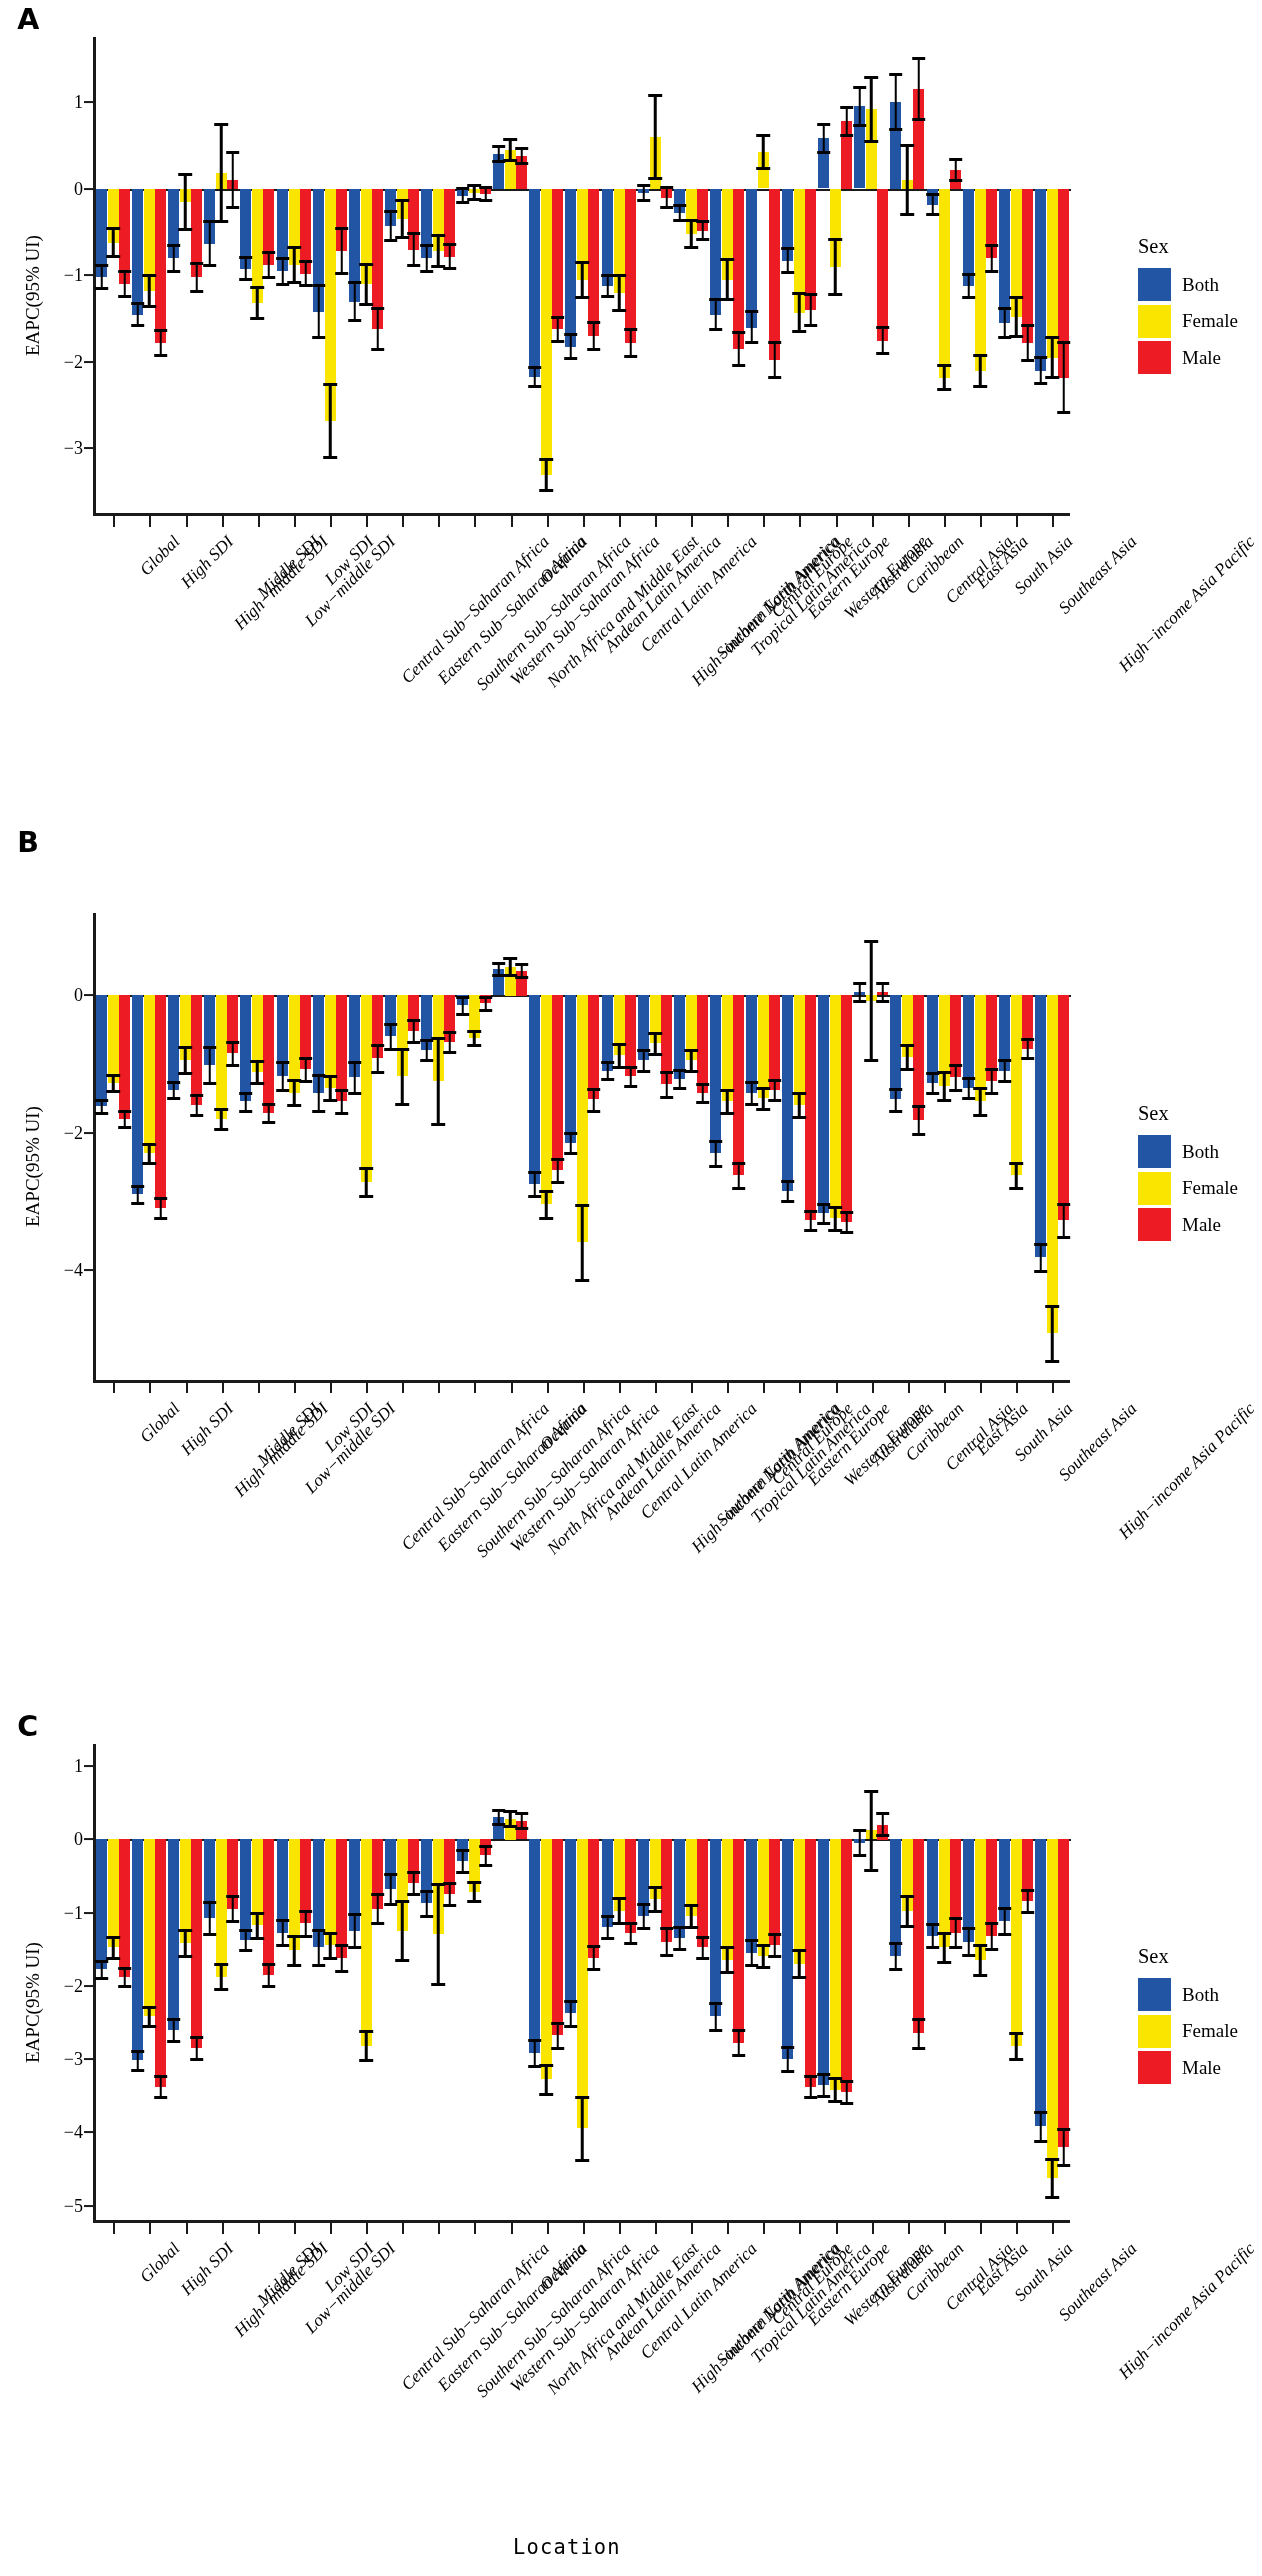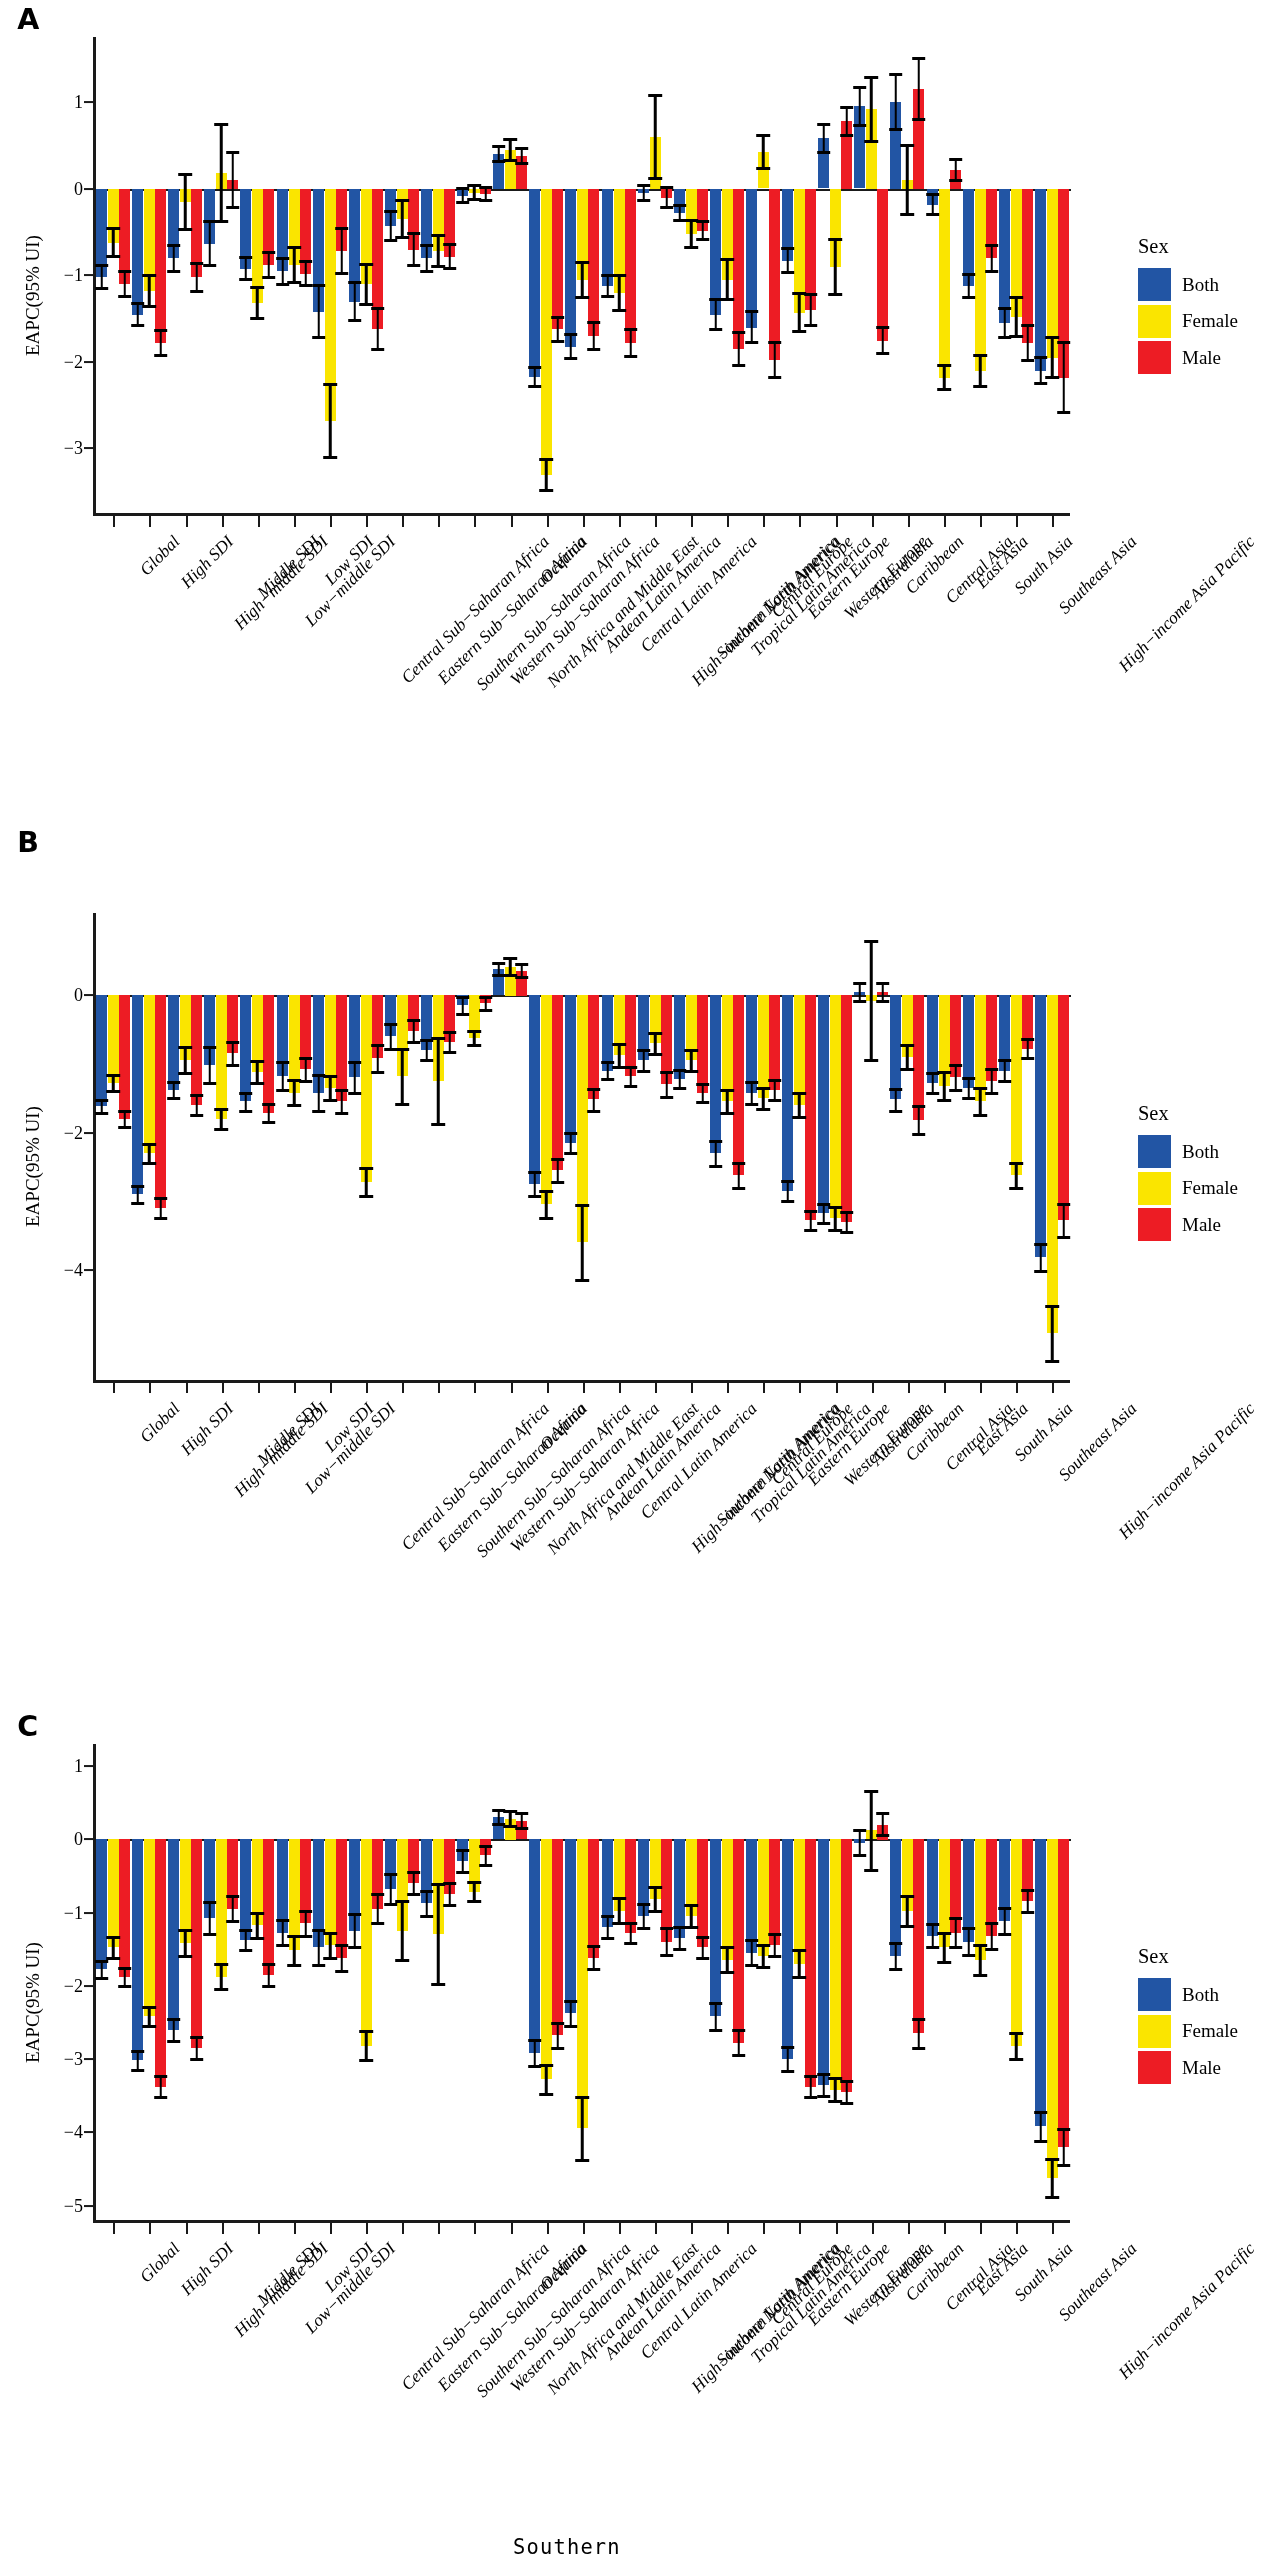--- a/index.html
+++ b/index.html
@@ -1507,14 +1507,14 @@
         <span class="legend-swatch" style="background: rgb(250, 229, 0);"></span>
         <span class="legend-label">Female</span>
       </div>
       <div class="legend-row">
         <span class="legend-swatch" style="background: rgb(237, 28, 36);"></span>
         <span class="legend-label">Male</span>
       </div>
     </div>
   </div>
 
-<div class="xaxis-title" style="left:513px; top:2535px;">Southern</div>
+<div class="xaxis-title" style="left:513px; top:2535px;">Location</div>
 
 
 </body></html>

